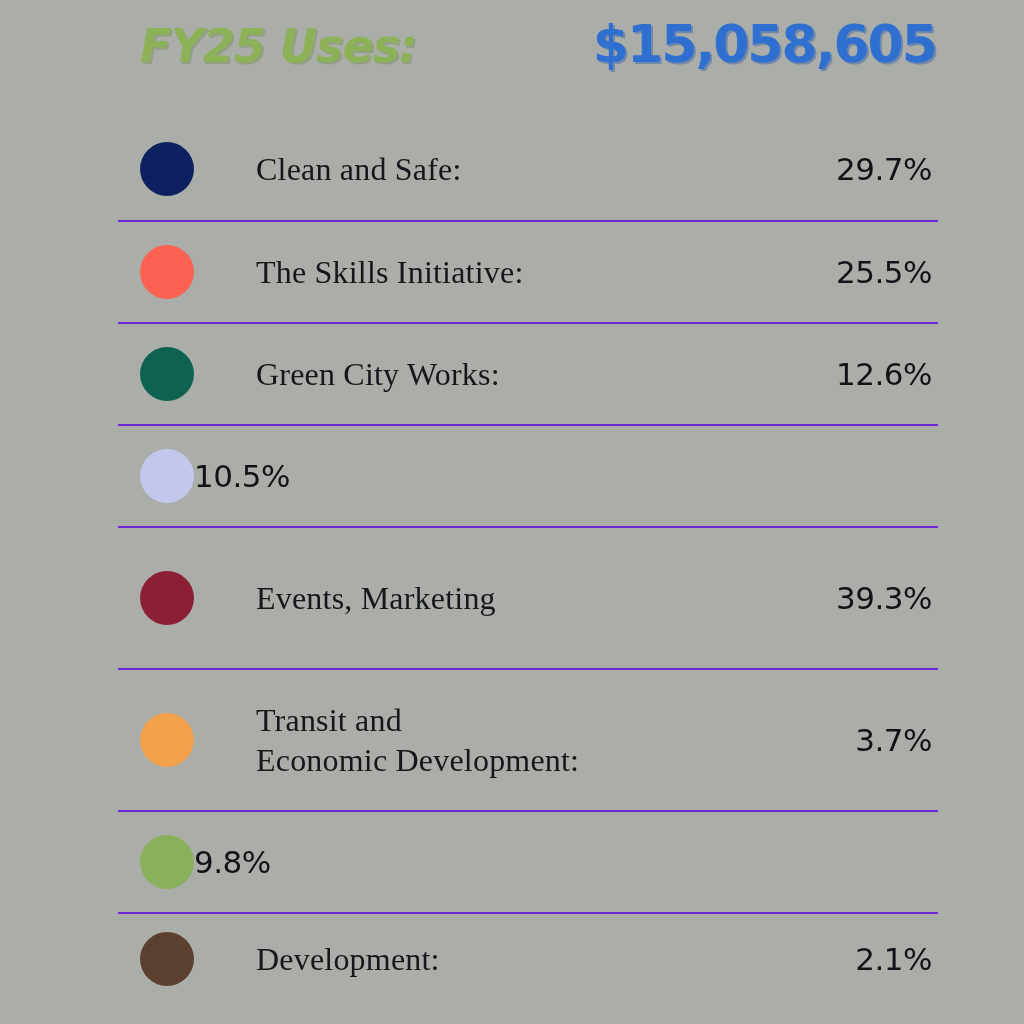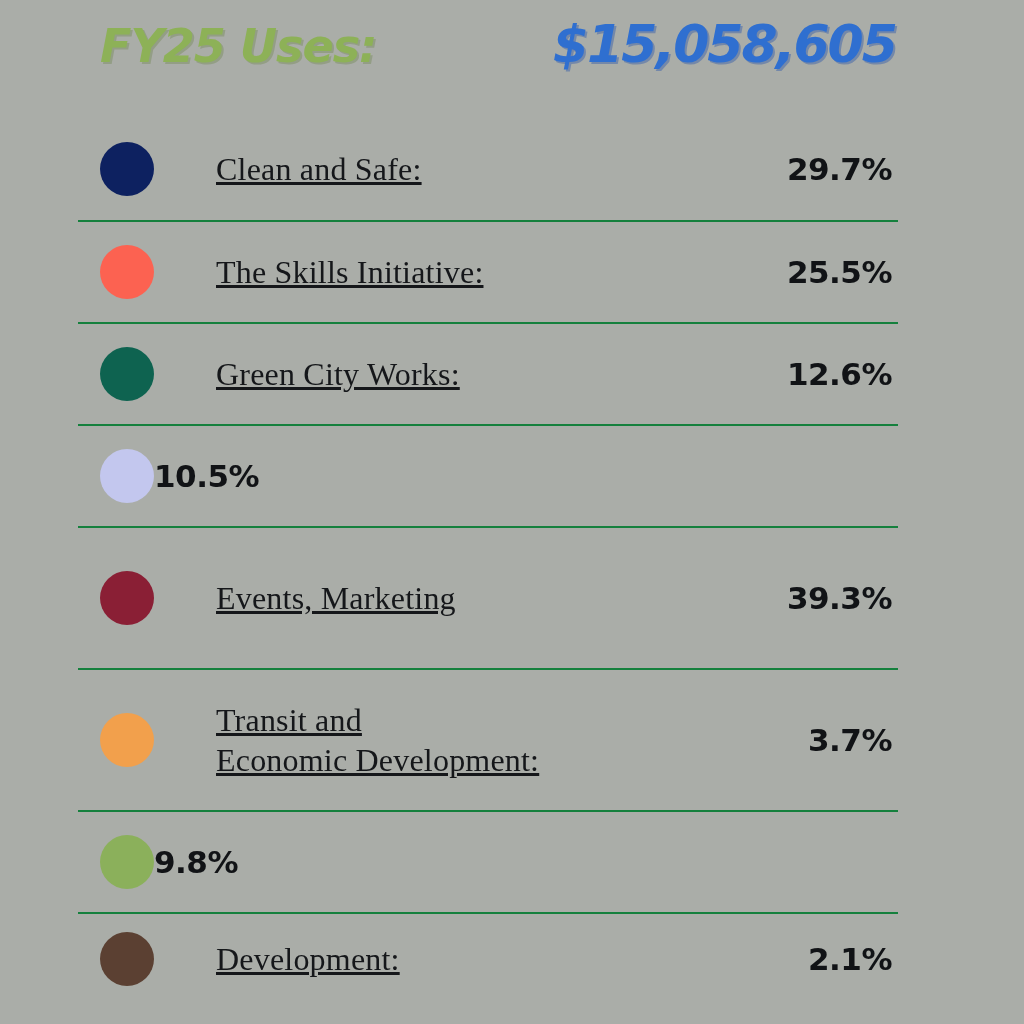--- a/index.html
+++ b/index.html
@@ -11,20 +11,21 @@
     height: 1024px;
     background: #aaada8;
     font-family: "Liberation Serif", serif;
     overflow: hidden;
   }
   .wrap {
     position: relative;
     width: 976px;
     height: 1024px;
     box-sizing: border-box;
+    margin-left: 40px;
   }
   
   .header {
     display: flex;
     align-items: baseline;
     padding: 14px 80px 0 100px;
     height: 86px;
     box-sizing: border-box;
   }
   .header-title {
@@ -33,66 +34,64 @@
     font-style: italic;
     font-size: 46px;
     letter-spacing: -1px;
     color: #8db157;
     text-shadow: 2px 2px 0 rgba(120,140,90,0.45);
     white-space: nowrap;
   }
   .header-amount {
     font-family: "DejaVu Sans", sans-serif;
     font-weight: bold;
-    font-style: italic;
     font-size: 52px;
     letter-spacing: -2px;
     color: #2f6fd0;
     text-shadow: 2px 2px 0 rgba(50,90,170,0.45);
     margin-left: auto;
     white-space: nowrap;
   }
   
   .list {
     padding: 32px 0 0 0;
   }
   .row {
     position: relative;
     display: flex;
     align-items: center;
     margin: 0 78px 0 78px;
     min-height: 102px;
     box-sizing: border-box;
   }
   .row + .row {
-    border-top: 2px solid #15803d;
+    border-top: 2px solid #6d28d9;
   }
   .swatch {
     width: 54px;
     height: 54px;
     border-radius: 50%;
     flex: 0 0 54px;
     margin-left: 22px;
   }
   .label {
     font-size: 32px;
     color: #15171a;
     margin-left: 62px;
     line-height: 1.25;
     letter-spacing: 0.2px;
     flex: 1 1 auto;
-    text-decoration: underline;
   }
   .label .sup {
     font-size: 17px;
     vertical-align: super;
   }
   .pct {
     font-family: "DejaVu Sans", sans-serif;
-    font-weight: bold;
+    font-weight: normal;
     font-size: 31px;
     letter-spacing: -0.5px;
     color: #111316;
     text-align: center;
     margin-right: 6px;
     white-space: nowrap;
   }
   .row.two-line { min-height: 142px; }
   .row.last { min-height: 92px; }
 </style>

